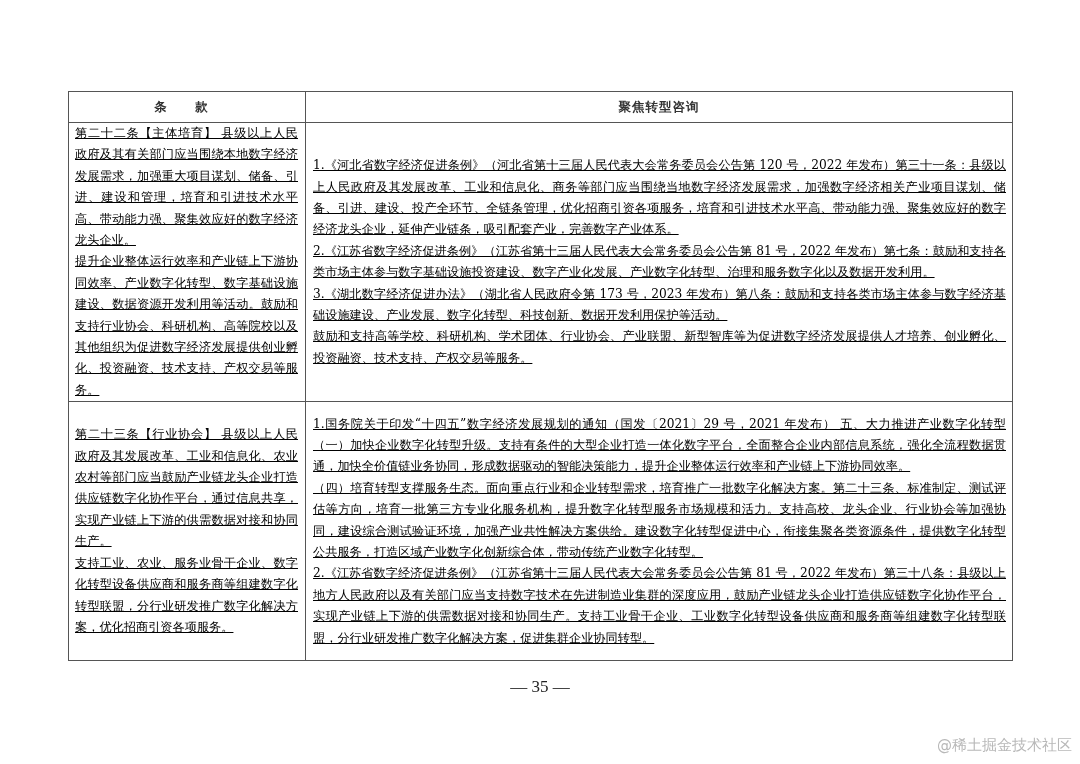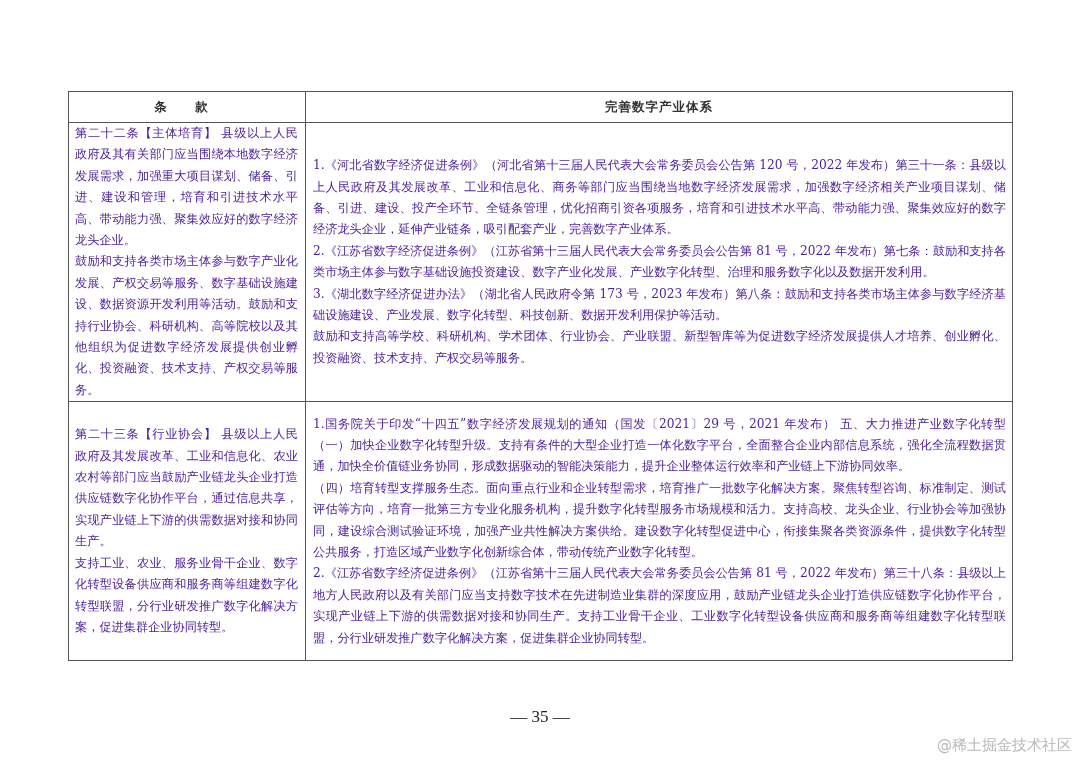--- a/index.html
+++ b/index.html
@@ -6,63 +6,63 @@
   body { width: 1080px; height: 764px; position: relative; overflow: hidden;
          font-family: "DejaVu Serif", "Liberation Serif", serif; color: #222; }
   .page { position: absolute; left: 0; top: 0; width: 1080px; height: 764px; background: #fff; }
   table.clause-table { position: absolute; left: 68px; top: 91px; width: 945px;
          border-collapse: collapse; table-layout: fixed; }
   table.clause-table td, table.clause-table th { border: 1px solid #555; vertical-align: middle; }
   th { height: 30px; font-family: "DejaVu Sans", "Liberation Sans", sans-serif; font-weight: bold;
        font-size: 12.5px; color: #333; text-align: center; letter-spacing: 1px; padding: 0; }
   th.col1 { width: 236px; }
   th.col1 span { letter-spacing: 12px; }
-  td { font-size: 12.2px; line-height: 21.4px; padding: 0 7px 0 6px; color: #4c1d95; }
+  td { font-size: 12.2px; line-height: 21.4px; padding: 0 7px 0 6px; color: #000000; text-decoration: underline; }
   td.clause { width: 225px; }
   td.ref { padding-left: 7px; padding-right: 6px; }
   tr.row1 td { height: 268px; }
   tr.row2 td { height: 258px; }
   .para { display: block; text-align: justify; }
   .page-number { position: absolute; left: 0; width: 1080px; top: 677px; text-align: center;
-       font-family: "Liberation Serif", serif; font-size: 17px; color: #222; margin-top: 30px; }
+       font-family: "Liberation Serif", serif; font-size: 17px; color: #222; }
   .watermark { position: absolute; right: 8px; top: 736px; font-family: "DejaVu Sans", sans-serif;
        font-size: 15px; color: #b8b8b8; margin-left: 37px; }
 </style>
 </head>
 <body>
 
 <div class="page">
   <table class="clause-table">
     <thead>
       <tr>
         <th class="col1"><span>条 款</span></th>
-        <th>完善数字产业体系</th>
+        <th>聚焦转型咨询</th>
       </tr>
     </thead>
     <tbody>
       <tr class="row1">
         <td class="clause">
           <span class="para">第二十二条【主体培育】 县级以上人民政府及其有关部门应当围绕本地数字经济发展需求，加强重大项目谋划、储备、引进、建设和管理，培育和引进技术水平高、带动能力强、聚集效应好的数字经济龙头企业。</span>
-          <span class="para">鼓励和支持各类市场主体参与数字产业化发展、产权交易等服务、数字基础设施建设、数据资源开发利用等活动。鼓励和支持行业协会、科研机构、高等院校以及其他组织为促进数字经济发展提供创业孵化、投资融资、技术支持、产权交易等服务。</span>
+          <span class="para">提升企业整体运行效率和产业链上下游协同效率、产业数字化转型、数字基础设施建设、数据资源开发利用等活动。鼓励和支持行业协会、科研机构、高等院校以及其他组织为促进数字经济发展提供创业孵化、投资融资、技术支持、产权交易等服务。</span>
         </td>
         <td class="ref">
           <span class="para">1.《河北省数字经济促进条例》（河北省第十三届人民代表大会常务委员会公告第 120 号，2022 年发布）第三十一条：县级以上人民政府及其发展改革、工业和信息化、商务等部门应当围绕当地数字经济发展需求，加强数字经济相关产业项目谋划、储备、引进、建设、投产全环节、全链条管理，优化招商引资各项服务，培育和引进技术水平高、带动能力强、聚集效应好的数字经济龙头企业，延伸产业链条，吸引配套产业，完善数字产业体系。</span>
           <span class="para">2.《江苏省数字经济促进条例》（江苏省第十三届人民代表大会常务委员会公告第 81 号，2022 年发布）第七条：鼓励和支持各类市场主体参与数字基础设施投资建设、数字产业化发展、产业数字化转型、治理和服务数字化以及数据开发利用。</span>
           <span class="para">3.《湖北数字经济促进办法》（湖北省人民政府令第 173 号，2023 年发布）第八条：鼓励和支持各类市场主体参与数字经济基础设施建设、产业发展、数字化转型、科技创新、数据开发利用保护等活动。</span>
           <span class="para">鼓励和支持高等学校、科研机构、学术团体、行业协会、产业联盟、新型智库等为促进数字经济发展提供人才培养、创业孵化、投资融资、技术支持、产权交易等服务。</span>
         </td>
       </tr>
       <tr class="row2">
         <td class="clause">
           <span class="para">第二十三条【行业协会】 县级以上人民政府及其发展改革、工业和信息化、农业农村等部门应当鼓励产业链龙头企业打造供应链数字化协作平台，通过信息共享，实现产业链上下游的供需数据对接和协同生产。</span>
-          <span class="para">支持工业、农业、服务业骨干企业、数字化转型设备供应商和服务商等组建数字化转型联盟，分行业研发推广数字化解决方案，促进集群企业协同转型。</span>
+          <span class="para">支持工业、农业、服务业骨干企业、数字化转型设备供应商和服务商等组建数字化转型联盟，分行业研发推广数字化解决方案，优化招商引资各项服务。</span>
         </td>
         <td class="ref">
           <span class="para">1.国务院关于印发“十四五”数字经济发展规划的通知（国发〔2021〕29 号，2021 年发布） 五、大力推进产业数字化转型 （一）加快企业数字化转型升级。支持有条件的大型企业打造一体化数字平台，全面整合企业内部信息系统，强化全流程数据贯通，加快全价值链业务协同，形成数据驱动的智能决策能力，提升企业整体运行效率和产业链上下游协同效率。</span>
-          <span class="para">（四）培育转型支撑服务生态。面向重点行业和企业转型需求，培育推广一批数字化解决方案。聚焦转型咨询、标准制定、测试评估等方向，培育一批第三方专业化服务机构，提升数字化转型服务市场规模和活力。支持高校、龙头企业、行业协会等加强协同，建设综合测试验证环境，加强产业共性解决方案供给。建设数字化转型促进中心，衔接集聚各类资源条件，提供数字化转型公共服务，打造区域产业数字化创新综合体，带动传统产业数字化转型。</span>
+          <span class="para">（四）培育转型支撑服务生态。面向重点行业和企业转型需求，培育推广一批数字化解决方案。第二十三条、标准制定、测试评估等方向，培育一批第三方专业化服务机构，提升数字化转型服务市场规模和活力。支持高校、龙头企业、行业协会等加强协同，建设综合测试验证环境，加强产业共性解决方案供给。建设数字化转型促进中心，衔接集聚各类资源条件，提供数字化转型公共服务，打造区域产业数字化创新综合体，带动传统产业数字化转型。</span>
           <span class="para">2.《江苏省数字经济促进条例》（江苏省第十三届人民代表大会常务委员会公告第 81 号，2022 年发布）第三十八条：县级以上地方人民政府以及有关部门应当支持数字技术在先进制造业集群的深度应用，鼓励产业链龙头企业打造供应链数字化协作平台，实现产业链上下游的供需数据对接和协同生产。支持工业骨干企业、工业数字化转型设备供应商和服务商等组建数字化转型联盟，分行业研发推广数字化解决方案，促进集群企业协同转型。</span>
         </td>
       </tr>
     </tbody>
   </table>
 
   <div class="page-number">— 35 —</div>
   <div class="watermark">@稀土掘金技术社区</div>
 </div>
 

